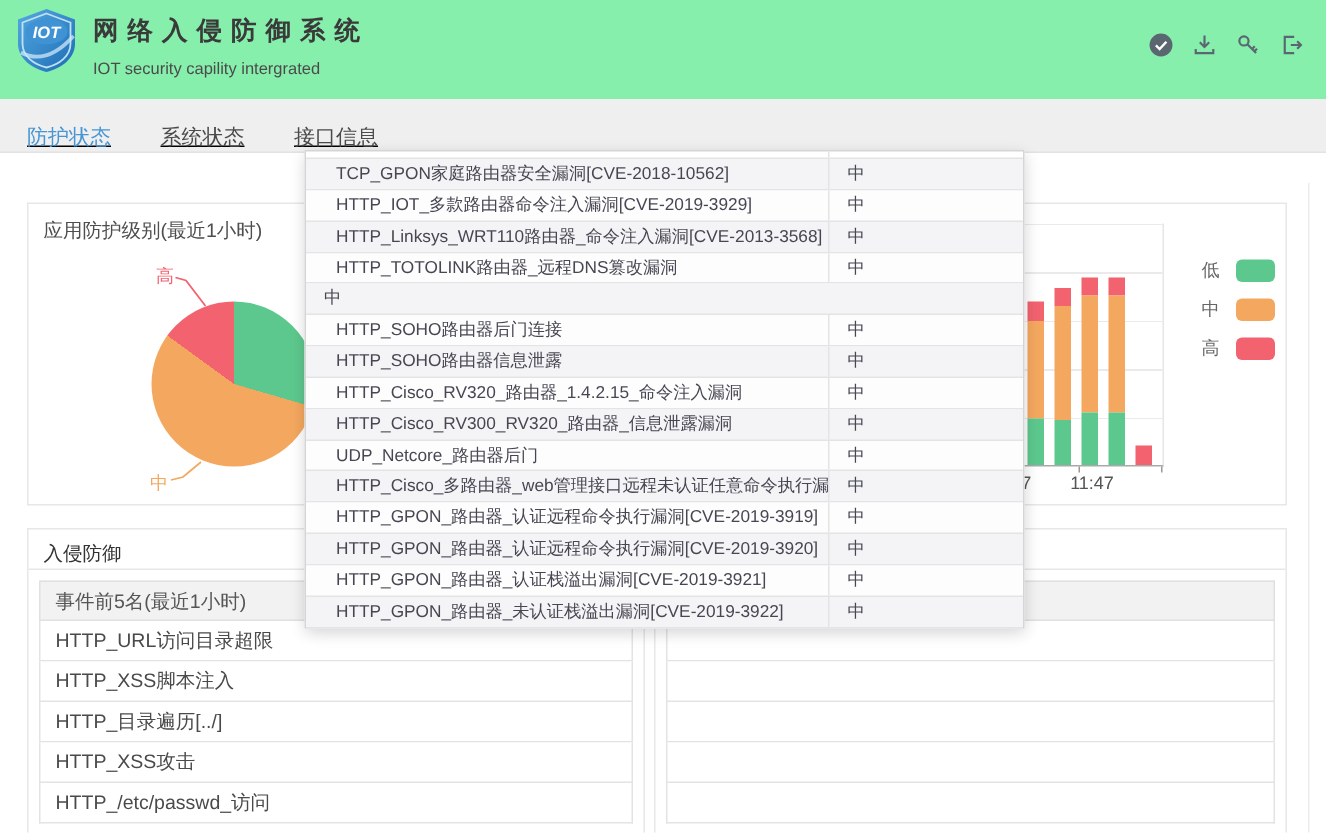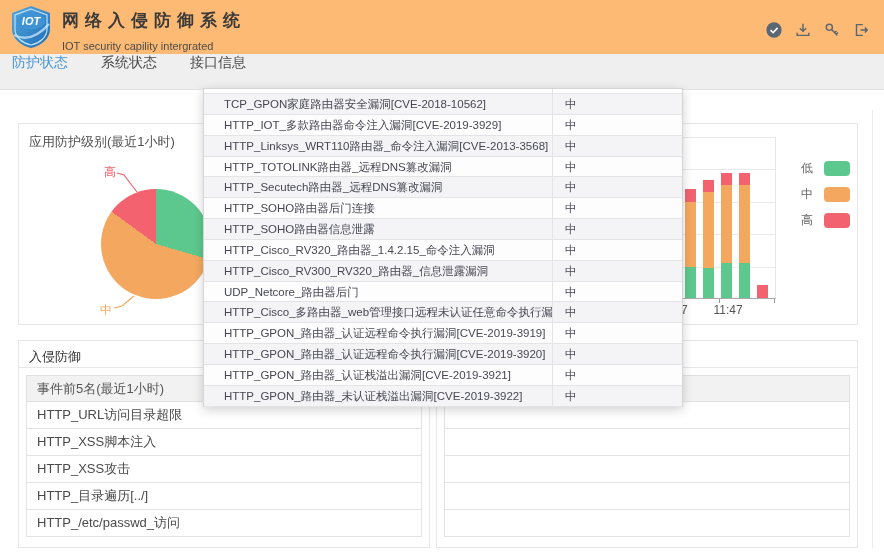--- a/index.html
+++ b/index.html
@@ -1,28 +1,28 @@
 <!DOCTYPE html>
 <html><head>
 <meta charset="utf-8">
 <style>
   * { margin:0; padding:0; box-sizing:border-box; }
   html,body { width:884px; height:555px; overflow:hidden; background:#fff;
     font-family:"Liberation Sans","DejaVu Sans",sans-serif; }
   
-  .header { position:relative; height:54px; background:#fdba74; }
+  .header { position:relative; height:66px; background:#86efac; }
   .logo { position:absolute; left:8px; top:4px; width:46px; height:46px; }
   .title-block { position:absolute; left:62px; top:9px; }
   .app-title { font-size:17px; font-weight:700; color:#3a3a3a; letter-spacing:6px;text-align:center; }
   .app-subtitle { font-size:11px; color:#4b4b4b; margin-top:8px; }
   .header-icons { position:absolute; right:14px; top:21px; display:flex; gap:11px; align-items:center; }
   .hicon { width:18px; height:18px; cursor:pointer; }
   
   .navbar { height:36px; background:#efefef; border-bottom:1px solid #e2e2e2;
-    display:flex; align-items:flex-start; padding-left:12px; }
+    display:flex; align-items:flex-end; padding-left:18px;text-decoration:underline; }
   .nav-tab { font-size:14px; color:#4a4a4a; margin-right:33px; cursor:pointer; white-space:nowrap; }
   .nav-tab.active { color:#4796d3; }
   
   .content { position:relative; width:884px; height:465px; }
   .panel { position:absolute; background:#fff; border:1px solid #e7e7e7; }
   .panel-pie   { left:18px;  top:33px;  width:412px; height:202px; }
   .panel-bar   { left:436px; top:33px;  width:422px; height:202px; }
   .panel-list-l{ left:18px;  top:250px; width:412px; height:208px; }
   .panel-list-r{ left:436px; top:250px; width:422px; height:208px; }
   .content-edge { position:absolute; left:872px; top:20px; height:438px; border-left:1px solid #ececec; }
@@ -185,23 +185,23 @@
       <span class="list-title">入侵防御</span>
     </div>
     <div class="list-table">
       <div class="list-head">事件前5名(最近1小时)</div>
       <div>
 
           <div class="list-row">HTTP_URL访问目录超限</div>
 
           <div class="list-row">HTTP_XSS脚本注入</div>
 
+          <div class="list-row">HTTP_目录遍历[../]</div>
+
           <div class="list-row">HTTP_XSS攻击</div>
-
-          <div class="list-row">HTTP_目录遍历[../]</div>
 
           <div class="list-row">HTTP_/etc/passwd_访问</div>
         </div>
     </div>
   </div>
 
   <div class="panel panel-list-r">
     <div class="list-title-row">
       <span class="list-title"></span>
     </div>
@@ -242,21 +242,20 @@
           <div class="pcell-name">HTTP_Linksys_WRT110路由器_命令注入漏洞[CVE-2013-3568]</div>
           <div class="pcell-sev">中</div>
         </div>
 
         <div class="prow">
           <div class="pcell-name">HTTP_TOTOLINK路由器_远程DNS篡改漏洞</div>
           <div class="pcell-sev">中</div>
         </div>
 
         <div class="prow">
-          <div class="pcell-name">HTTP_Secutech路由器_远程DNS篡改漏洞</div>
           <div class="pcell-sev">中</div>
         </div>
 
         <div class="prow">
           <div class="pcell-name">HTTP_SOHO路由器后门连接</div>
           <div class="pcell-sev">中</div>
         </div>
 
         <div class="prow">
           <div class="pcell-name">HTTP_SOHO路由器信息泄露</div>

